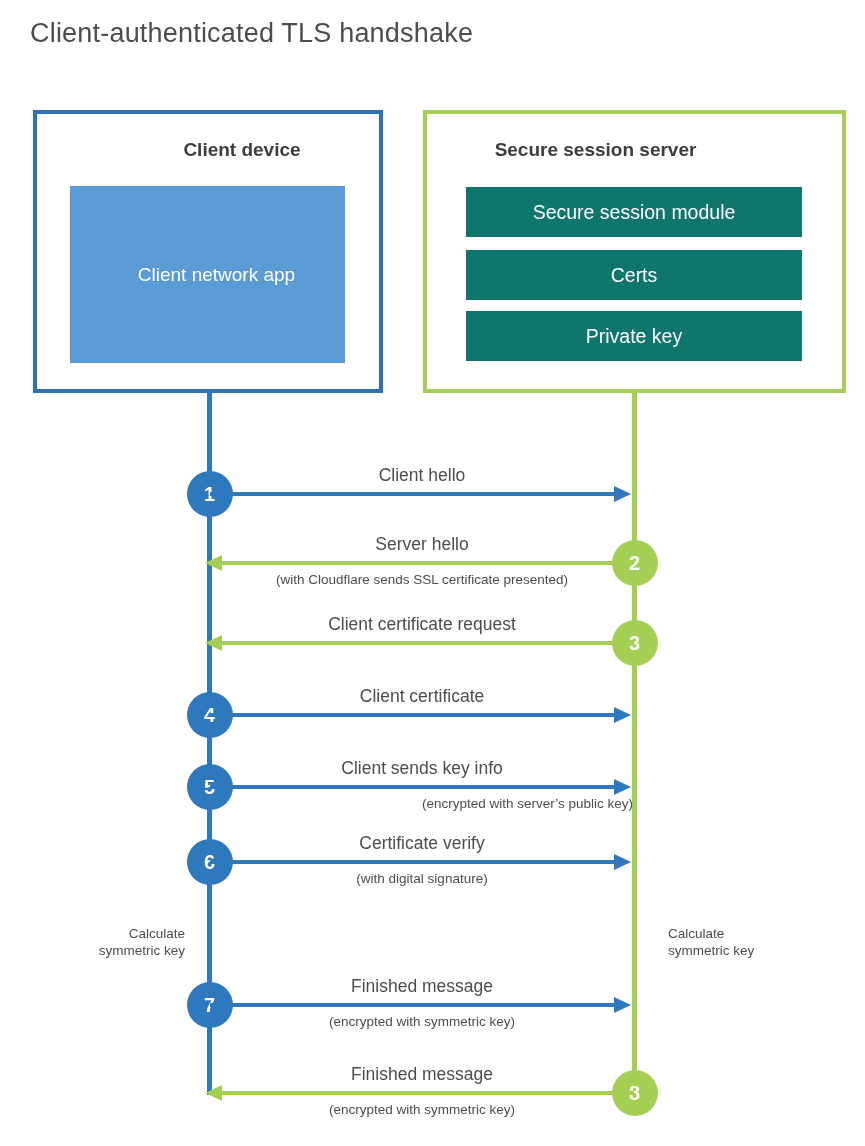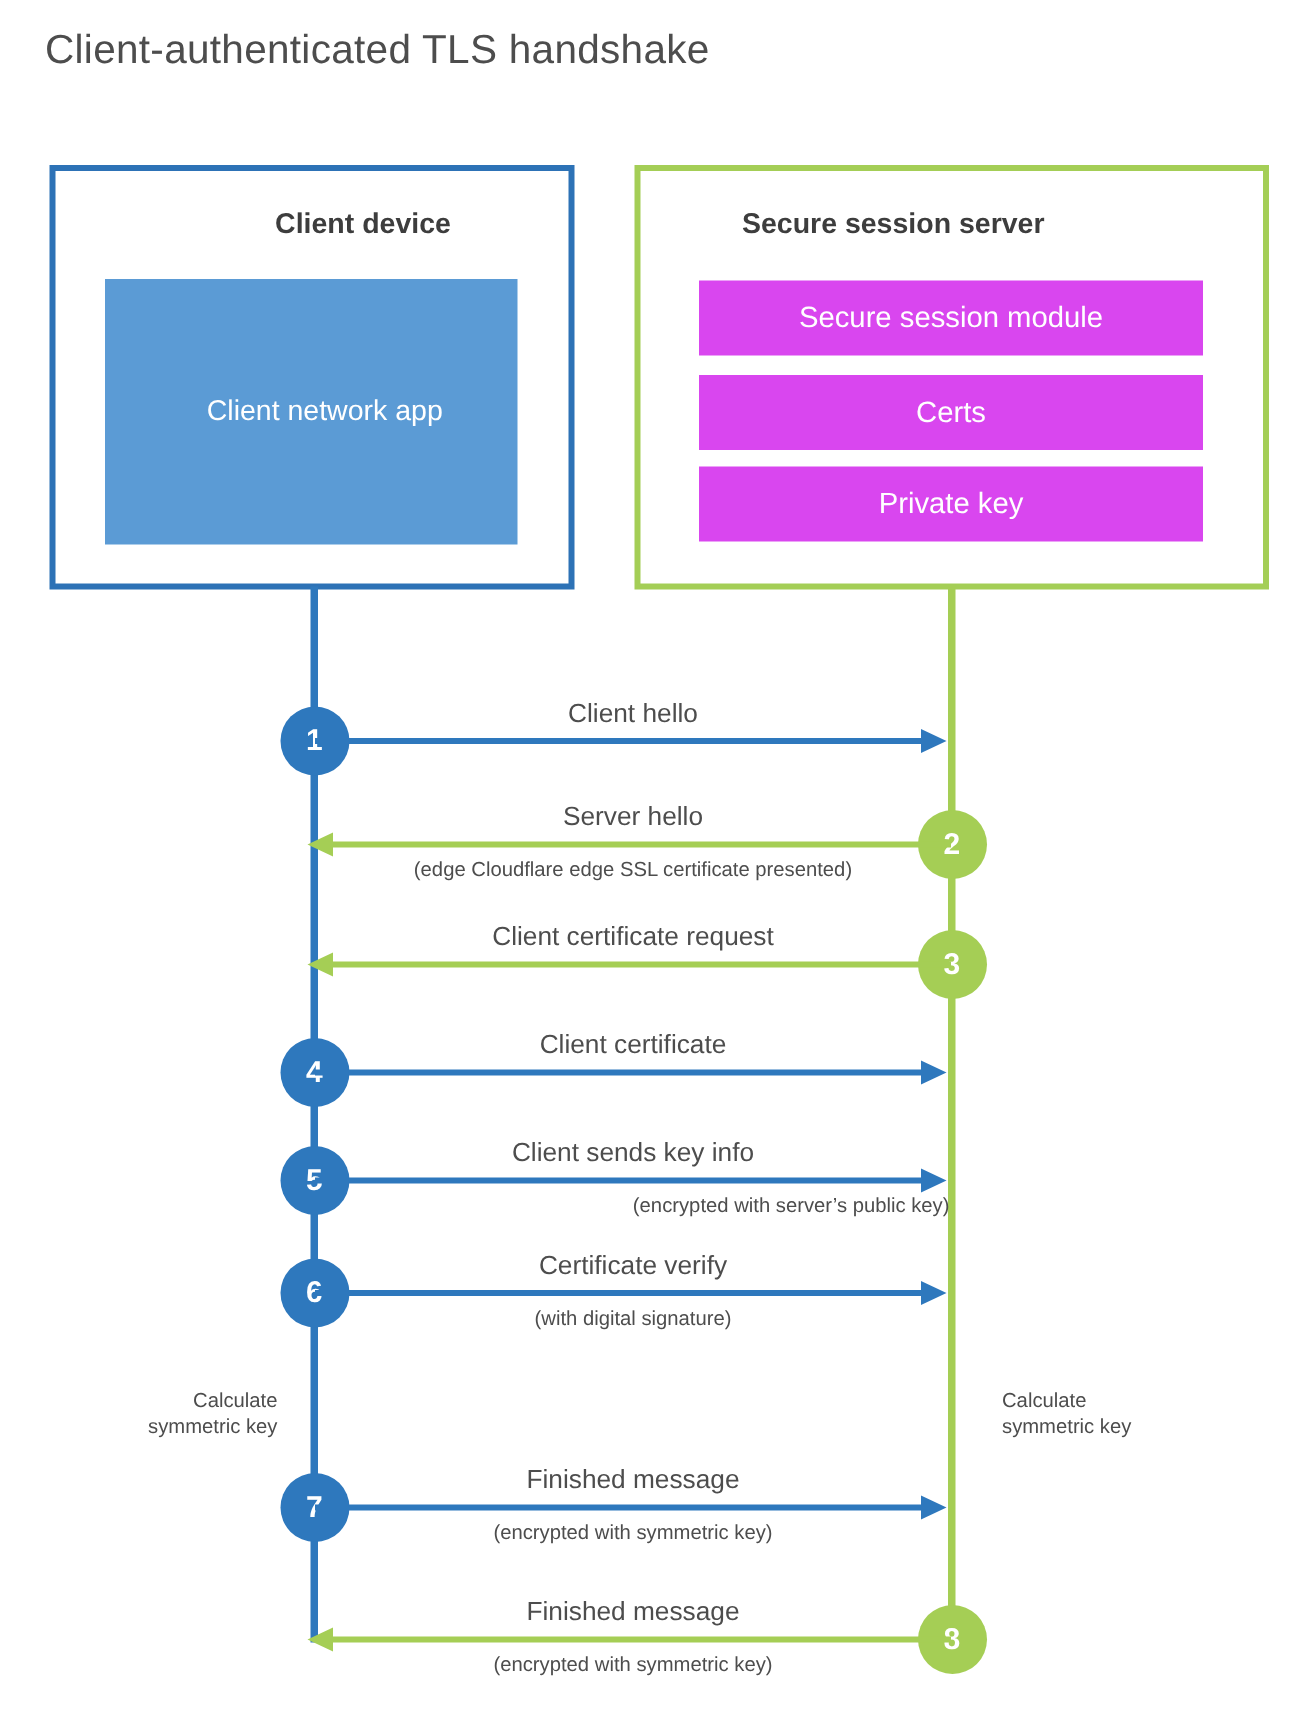--- a/index.html
+++ b/index.html
@@ -12,21 +12,21 @@
   .client-box{left:33px;top:110px;width:350px;height:283px;border:4px solid #2d72b6;}
   .server-box{left:423px;top:110px;width:423px;height:283px;border:4px solid #a4ce56;}
   .actor-title{position:absolute;top:139px;font-size:19px;font-weight:bold;color:#3d3d3d;text-align:center;}
   .client-title{left:33px;width:418px;}
   .server-title{left:423px;width:345px;}
 
   .client-inner{position:absolute;left:70px;top:186px;width:275px;height:177px;background:#5b9bd5;
     display:flex;align-items:center;justify-content:center;color:#fff;font-size:19px;line-height:1.45;text-align:center;}
   .client-inner span{display:block;max-width:165px;margin-left:18px;}
 
-  .server-bar{position:absolute;left:466px;width:336px;height:50px;background:#d946ef;
+  .server-bar{position:absolute;left:466px;width:336px;height:50px;background:#0f766e;
     display:flex;align-items:center;justify-content:center;color:#fff;font-size:19.5px;}
 
   .lifeline{position:absolute;width:5px;}
   .lifeline.blue{background:#2e78bd;left:207px;top:391px;height:704px;}
   .lifeline.green{background:#a5ce55;left:632px;top:391px;height:700px;}
 
   .circle{position:absolute;width:46px;height:46px;border-radius:50%;color:#fff;font-weight:bold;font-size:20px;
     display:flex;align-items:center;justify-content:center;}
   .circle.client{background:#2e78bd;}
   .circle.server{background:#a5ce55;}
@@ -70,21 +70,21 @@
 
   <div id="steps">
       <div class="circle client" style="left: 186.5px; top: 471px;">1</div>
       <div class="arrow-line client" style="top: 491.75px; left: 210px; width: 406px;"></div>
       <div class="arrow-head right" style="top: 485.5px; left: 614px;"></div>
       <div class="step-label" style="top: 465px;">Client hello</div>
       <div class="circle server" style="left: 611.5px; top: 540px;">2</div>
       <div class="arrow-line server" style="top: 560.75px; left: 222px; width: 412px;"></div>
       <div class="arrow-head left" style="top: 554.5px; left: 205px;"></div>
       <div class="step-label" style="top: 534px;">Server hello</div>
-      <div class="step-sub" style="top: 572px;">(edge Cloudflare edge SSL certificate presented)</div>
+      <div class="step-sub" style="top: 572px;">(with Cloudflare sends SSL certificate presented)</div>
       <div class="circle server" style="left: 611.5px; top: 620px;">3</div>
       <div class="arrow-line server" style="top: 640.75px; left: 222px; width: 412px;"></div>
       <div class="arrow-head left" style="top: 634.5px; left: 205px;"></div>
       <div class="step-label" style="top: 614px;">Client certificate request</div>
       <div class="circle client" style="left: 186.5px; top: 692px;">4</div>
       <div class="arrow-line client" style="top: 712.75px; left: 210px; width: 406px;"></div>
       <div class="arrow-head right" style="top: 706.5px; left: 614px;"></div>
       <div class="step-label" style="top: 686px;">Client certificate</div>
       <div class="circle client" style="left: 186.5px; top: 764px;">5</div>
       <div class="arrow-line client" style="top: 784.75px; left: 210px; width: 406px;"></div>

